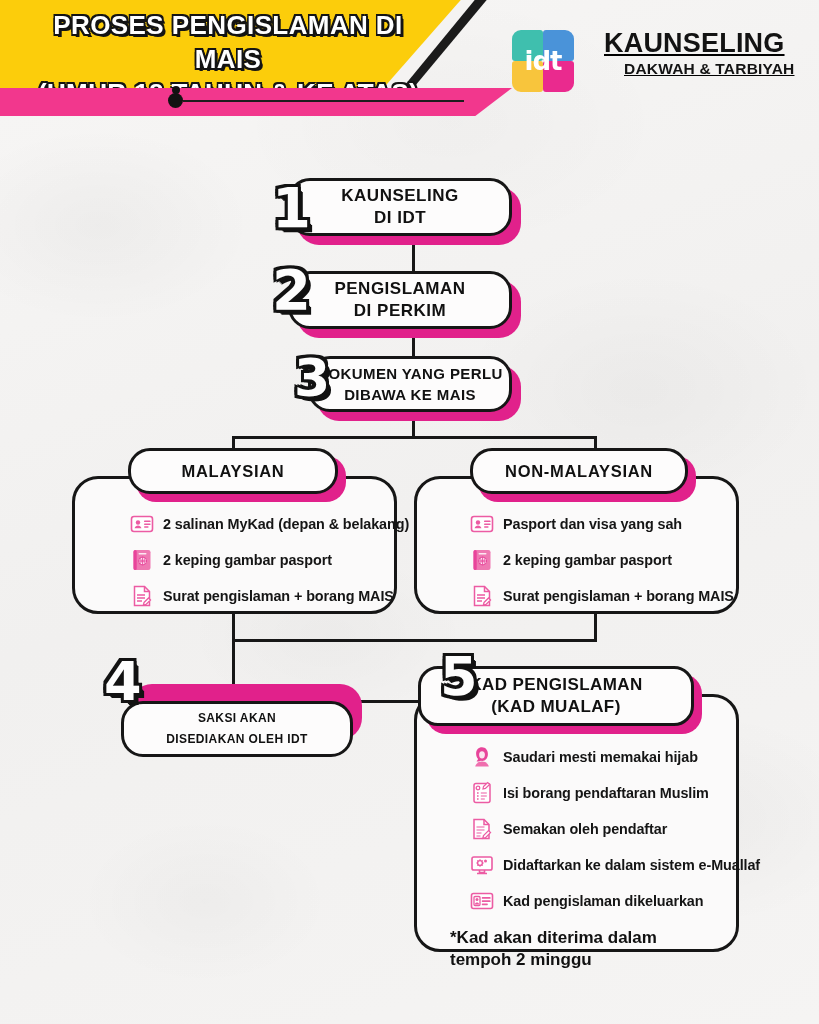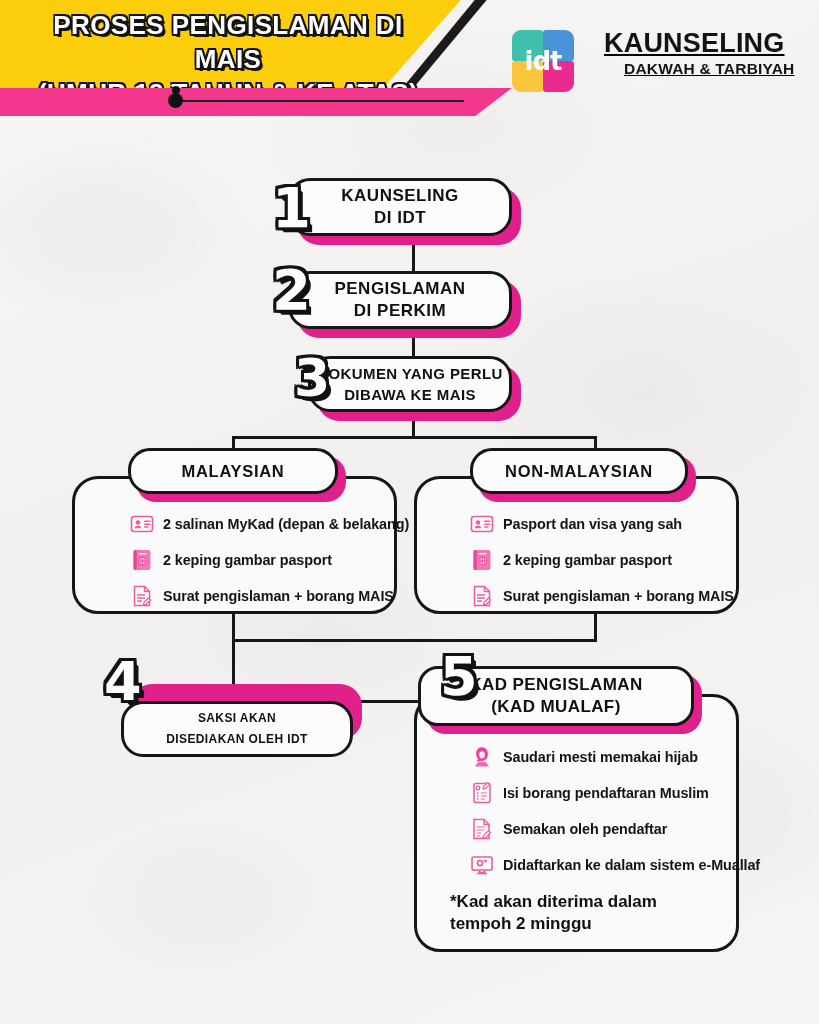--- a/index.html
+++ b/index.html
@@ -335,17 +335,29 @@
     <div class="prow">
       <svg class="ico" viewBox="0 0 24 24">
         <rect x="2" y="4" width="20" height="13" rx="1.8" fill="#fff" stroke="#ec5ba3" stroke-width="1.6"></rect>
         <path d="M9.5 17v2.5h5V17M7 20.5h10" stroke="#ec5ba3" stroke-width="1.6" fill="none"></path>
         <circle cx="10" cy="10" r="2.4" fill="none" stroke="#ec5ba3" stroke-width="1.4"></circle>
         <path d="M10 6.3v1.3M10 12.4v1.3M6.3 10h1.3M12.4 10h1.3M7.4 7.4l.9.9M11.7 11.7l.9.9M12.6 7.4l-.9.9M8.3 11.7l-.9.9" stroke="#ec5ba3" stroke-width="1.2"></path>
         <circle cx="15.5" cy="8" r="1.5" fill="#ec5ba3"></circle>
       </svg>
       <span class="txt">Didaftarkan ke dalam sistem e-Muallaf</span>
     </div>
+    <div class="prow">
+      <svg class="ico" viewBox="0 0 24 24">
+        <rect x="1.5" y="4.5" width="21" height="15" rx="2" fill="#fff" stroke="#ec5ba3" stroke-width="1.6"></rect>
+        <rect x="4" y="7.5" width="6" height="9" rx="1" fill="none" stroke="#ec5ba3" stroke-width="1.3"></rect>
+        <circle cx="7" cy="10.5" r="1.5" fill="#ec5ba3"></circle>
+        <path d="M4.8 15.5c.3-1.4 1.1-2 2.2-2s1.9.6 2.2 2z" fill="#ec5ba3"></path>
+        <rect x="11.8" y="8" width="8.8" height="1.8" rx=".6" fill="#ec5ba3"></rect>
+        <rect x="11.8" y="11.2" width="8.8" height="1.8" rx=".6" fill="#ec5ba3"></rect>
+        <rect x="11.8" y="14.4" width="6" height="1.8" rx=".6" fill="#ec5ba3"></rect>
+      </svg>
+      <span class="txt">Kad pengislaman dikeluarkan</span>
+    </div>
     <div class="note" style="margin-top:14px; margin-left:20px;">*Kad akan diterima dalam
 tempoh 2 minggu</div>
   </div>
 
 </div>
 
 </body></html>

